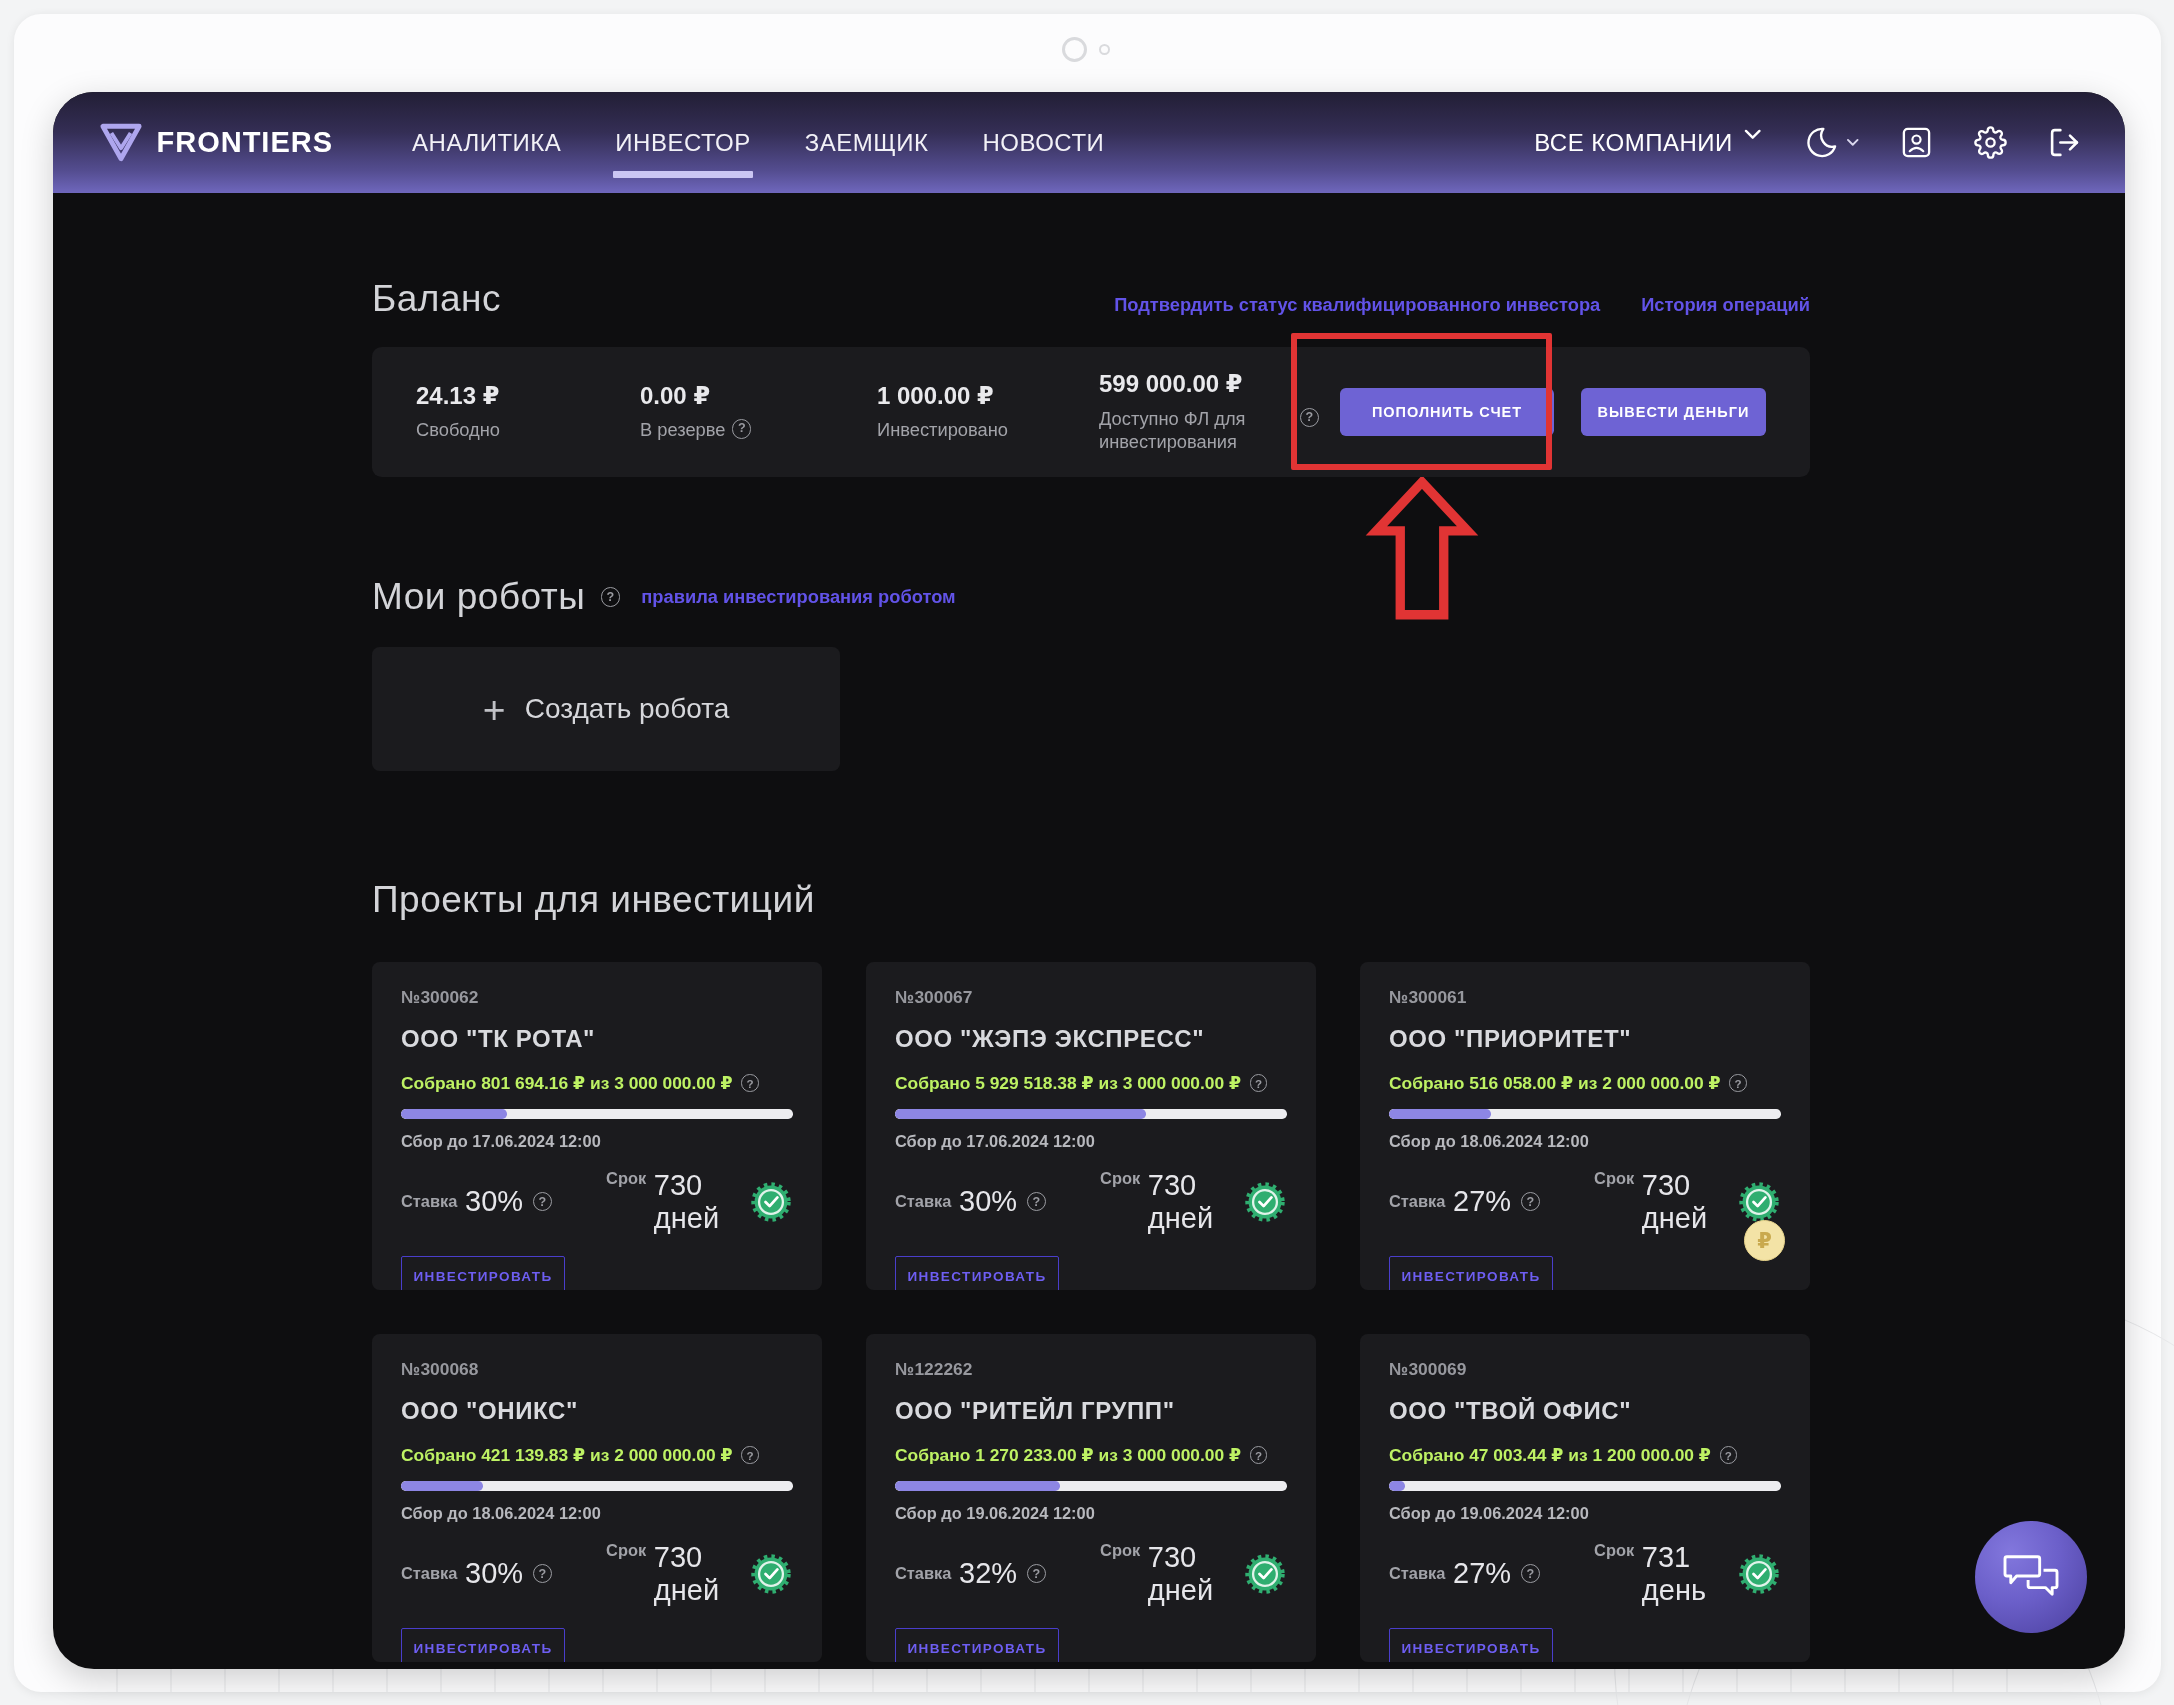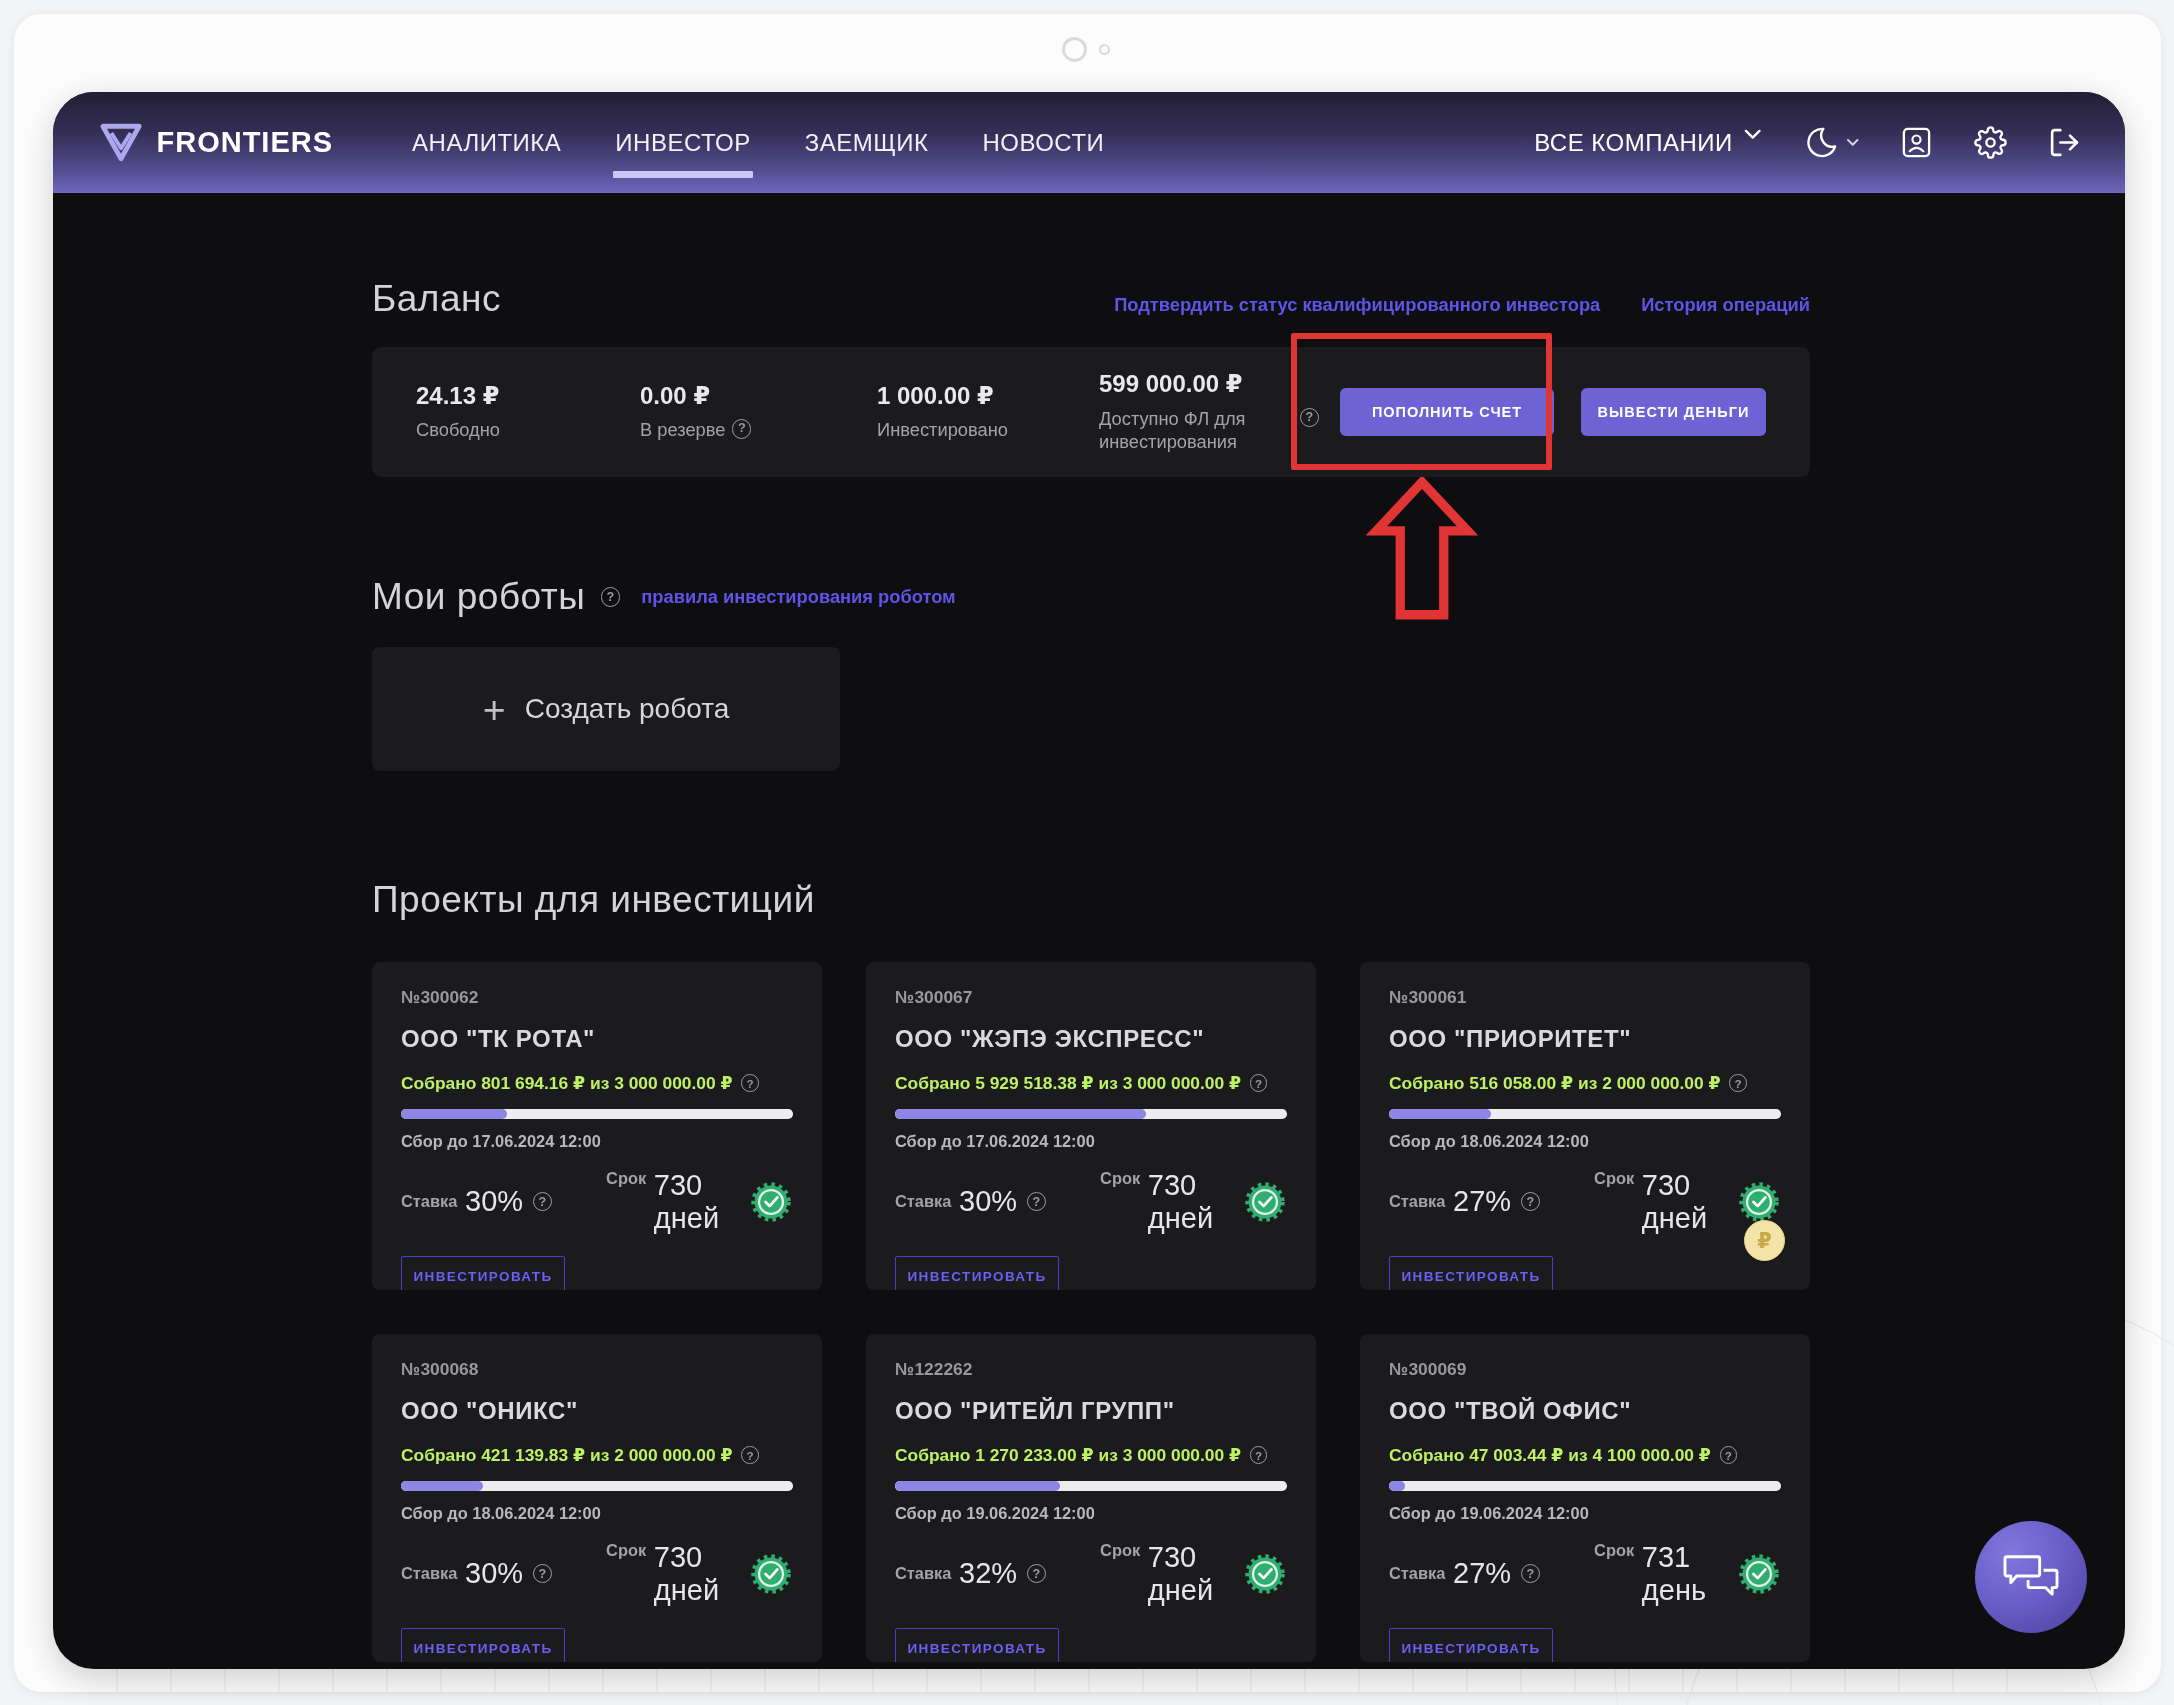--- a/index.html
+++ b/index.html
@@ -367,21 +367,21 @@
               <path d="M18 24 l4.5 4.5 L31 19" fill="none" stroke="#ffffff" stroke-width="3" stroke-linecap="round" stroke-linejoin="round"></path>
             </svg>
           </div>
           <button class="btn-invest">ИНВЕСТИРОВАТЬ</button>
         </div>
 
         <div class="card">
           <div class="card-num">№300069</div>
           <div class="card-name">ООО "ТВОЙ ОФИС"</div>
           <div class="card-collected">
-            <span>Собрано 47 003.44 ₽ из 4 100 000.00 ₽</span>
+            <span>Собрано 47 003.44 ₽ из 1 200 000.00 ₽</span>
             <span class="info-icon"></span>
           </div>
           <div class="progress">
             <div class="progress-fill" style="width: 4%;"></div>
           </div>
           <div class="card-deadline">Сбор до 19.06.2024 12:00</div>
           <div class="card-stats">
             <span class="mini-label">Ставка</span>
             <span class="big-val">27%</span>
             <span class="info-icon"></span>

